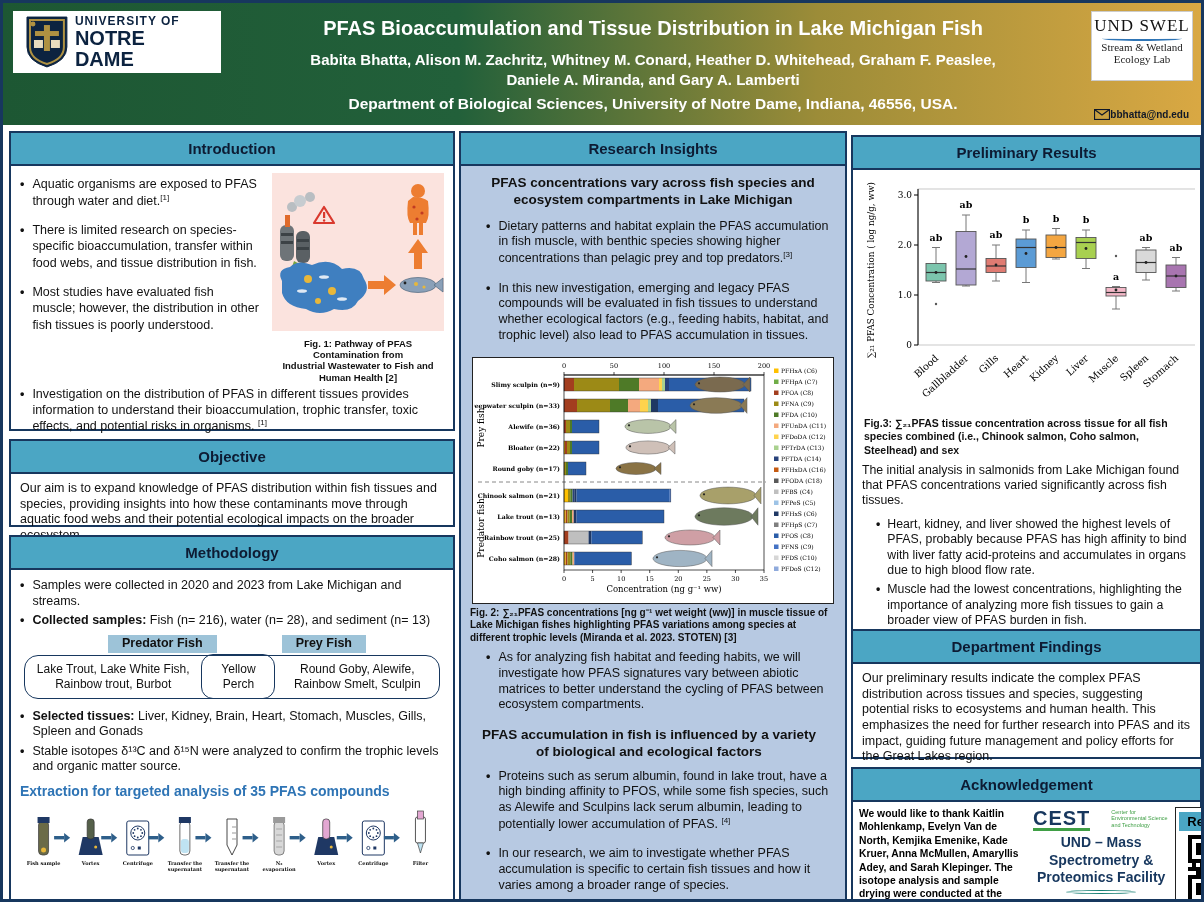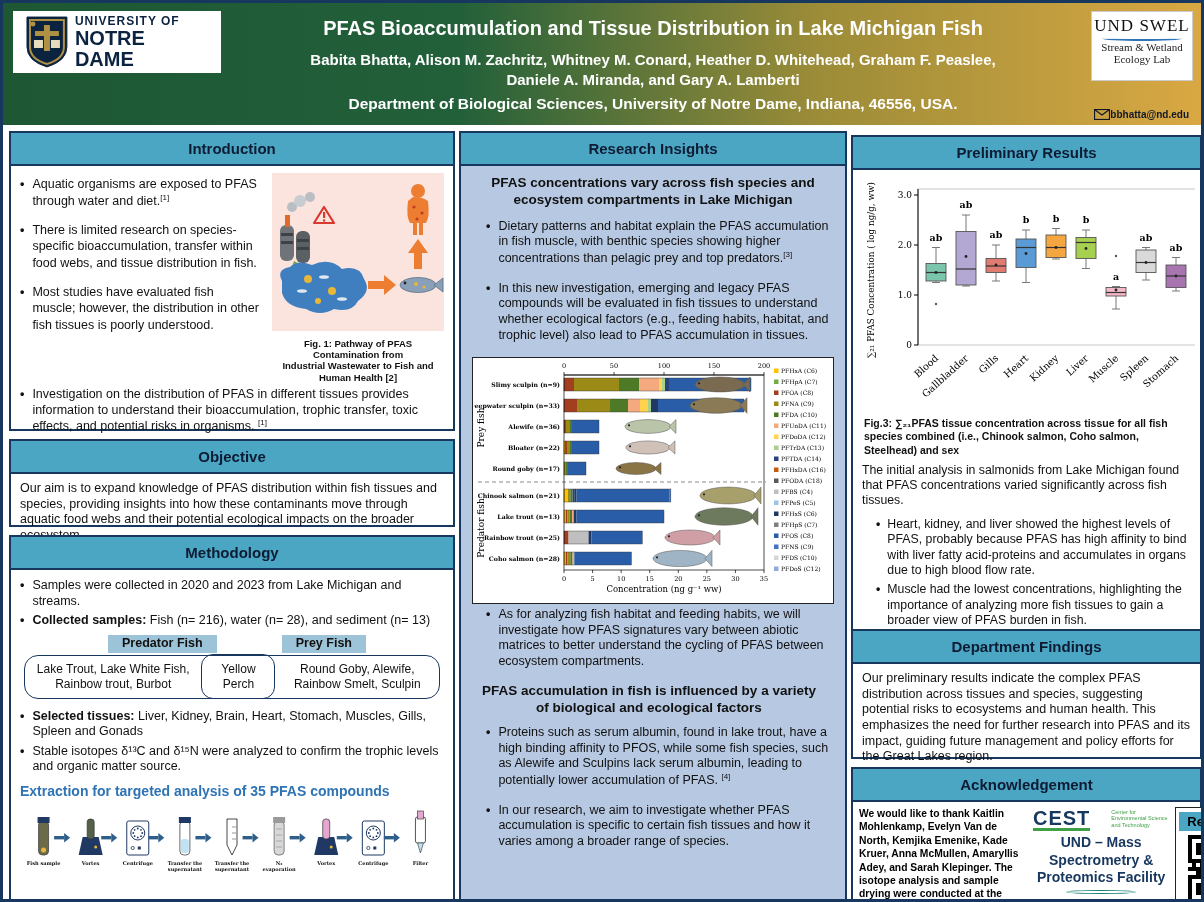--- a/index.html
+++ b/index.html
@@ -517,20 +517,21 @@
             <rect x="300" y="174.5" width="4.5" height="4.5" fill="#2A5DA8"></rect>
             <text x="307" y="179" font-size="6" text-anchor="start" fill="#000">PFOS (C8)</text>
             <rect x="300" y="185.5" width="4.5" height="4.5" fill="#4472C4"></rect>
             <text x="307" y="190" font-size="6" text-anchor="start" fill="#000">PFNS (C9)</text>
             <rect x="300" y="196.5" width="4.5" height="4.5" fill="#D6D6D6"></rect>
             <text x="307" y="201" font-size="6" text-anchor="start" fill="#000">PFDS (C10)</text>
             <rect x="300" y="207.5" width="4.5" height="4.5" fill="#8FAADC"></rect>
             <text x="307" y="212" font-size="6" text-anchor="start" fill="#000">PFDoS (C12)</text>
           </svg>
       </div>
+      <div class="fig2-cap">Fig. 2: ∑₂₁PFAS concentrations [ng g⁻¹ wet weight (ww)] in muscle tissue of Lake Michigan fishes highlighting PFAS variations among species at different trophic levels (Miranda et al. 2023. STOTEN) [3]</div>
 
       <div class="mid-bul">
           <p>As for analyzing fish habitat and feeding habits, we will investigate how PFAS signatures vary between abiotic matrices to better understand the cycling of PFAS between ecosystem compartments.</p>
         </div>
       <div class="ri-h2">PFAS accumulation in fish is influenced by a variety of biological and ecological factors</div>
       <div class="mid-bul">
         <p><span>Proteins such as serum albumin, found in lake trout, have a high binding affinity to PFOS, while some fish species, such as Alewife and Sculpins lack serum albumin, leading to potentially lower accumulation of PFAS.</span> <sup>[4]</sup></p>
       </div>
       <div class="mid-bul" style="margin-bottom:8px">
           <p>In our research, we aim to investigate whether PFAS accumulation is specific to certain fish tissues and how it varies among a broader range of species.</p>

